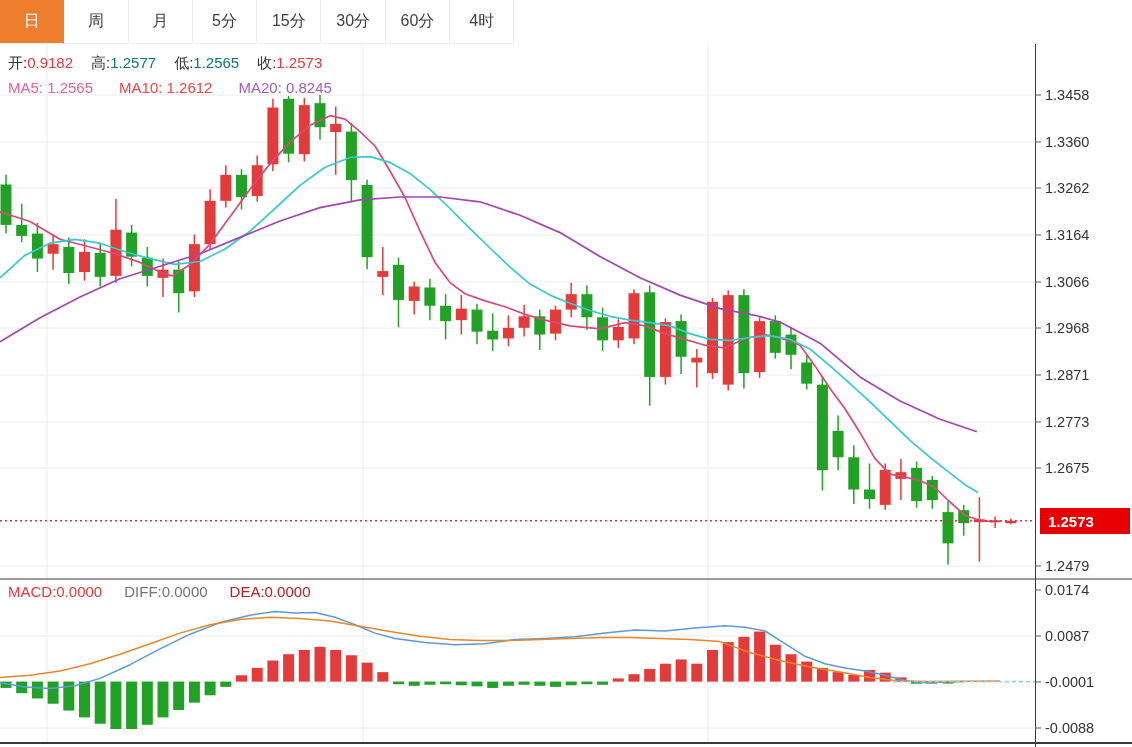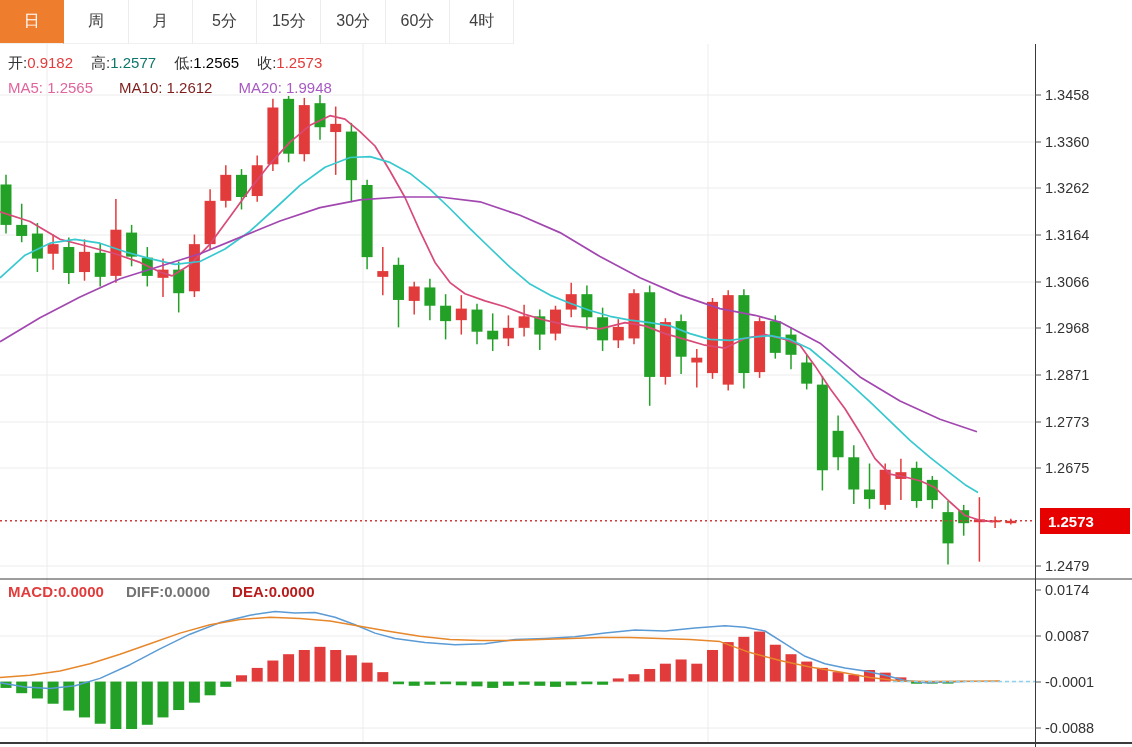--- a/index.html
+++ b/index.html
@@ -12,21 +12,21 @@
        font-size:16px;color:#404040;border-right:1px solid #ececec;border-bottom:1px solid #f0f0f0;
        box-sizing:border-box;cursor:pointer;background:#fff;}
   .tab.active{background:#ee7d2e;color:#fff;border-right-color:#ee7d2e;}
   
   .chart-wrap{position:absolute;top:44px;left:0;width:1132px;height:703px;}
   svg{position:absolute;top:0;left:0;display:block;}
   
   .legend{position:absolute;display:flex;white-space:nowrap;font-size:15px;line-height:20px;}
   .legend-ohlc{top:9px;left:8px;gap:18px;}
   .legend-ma{top:34px;left:8px;gap:26px;}
-  .legend-macd{top:538px;left:8px;gap:22px;font-weight:bold;}
+  .legend-macd{top:538px;left:8px;gap:22px;}
   .lg-item{display:flex;}
   .lg-label{color:#333;}
   .partial-label{position:absolute;top:700px;left:1045px;font-size:14px;color:#333;}
 </style>
 </head>
 <body>
 
 <div class="app">
   <div class="tabbar" id="tabbar">
       <div class="tab active">日</div>
@@ -292,31 +292,31 @@
         <span class="lg-item">
           <span class="lg-label">开:</span>
           <span style="color:#e23b3b">0.9182</span>
         </span>
         <span class="lg-item">
           <span class="lg-label">高:</span>
           <span style="color:#0f766e">1.2577</span>
         </span>
         <span class="lg-item">
           <span class="lg-label">低:</span>
-          <span style="color:#000000">1.2565</span>
+          <span style="color:#0f766e">1.2565</span>
         </span>
         <span class="lg-item">
           <span class="lg-label">收:</span>
           <span style="color:#e23b3b">1.2573</span>
         </span>
       </div>
     <div class="legend legend-ma" id="legend-ma">
         <span class="lg-item" style="color:#e0659e">MA5: 1.2565</span>
-        <span class="lg-item" style="color:#7f1d1d">MA10: 1.2612</span>
-        <span class="lg-item" style="color:#a85ac2">MA20: 1.9948</span>
+        <span class="lg-item" style="color:#ef4444">MA10: 1.2612</span>
+        <span class="lg-item" style="color:#a85ac2">MA20: 0.8245</span>
       </div>
     <div class="legend legend-macd" id="legend-macd">
         <span class="lg-item" style="color:#e23b3b">MACD:0.0000</span>
         <span class="lg-item" style="color:#737373">DIFF:0.0000</span>
         <span class="lg-item" style="color:#b91c1c">DEA:0.0000</span>
       </div>
     <div class="partial-label">120.1768</div>
   </div>
 </div>
 

